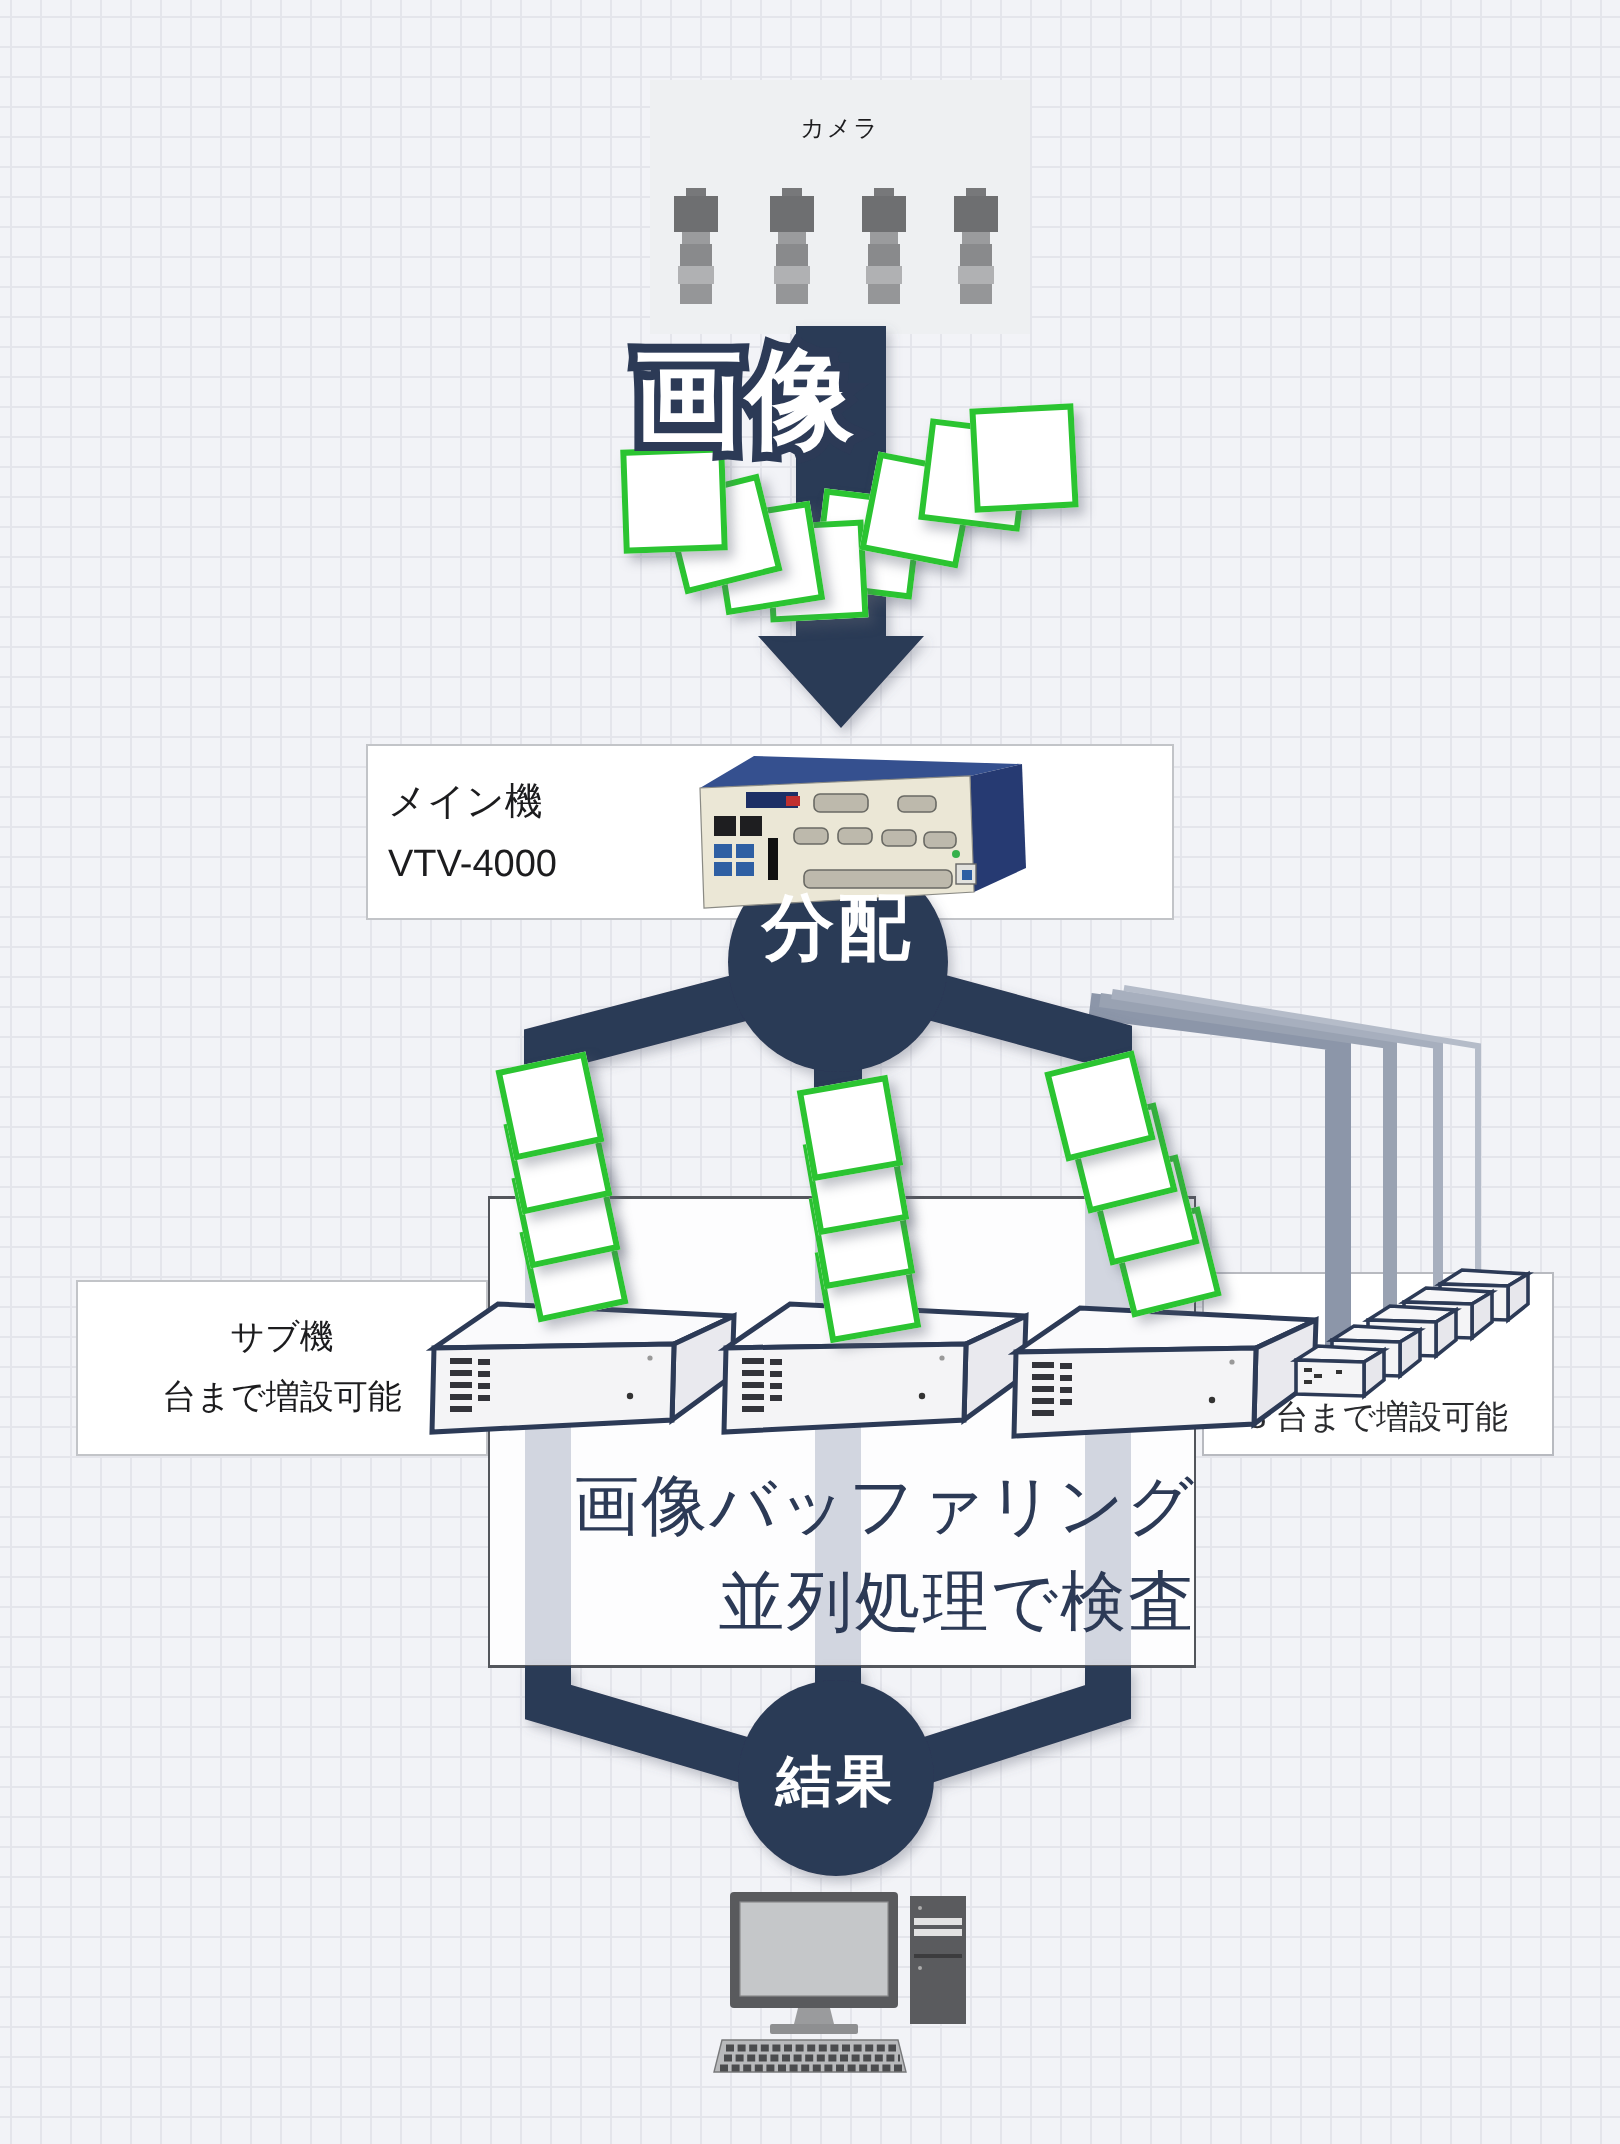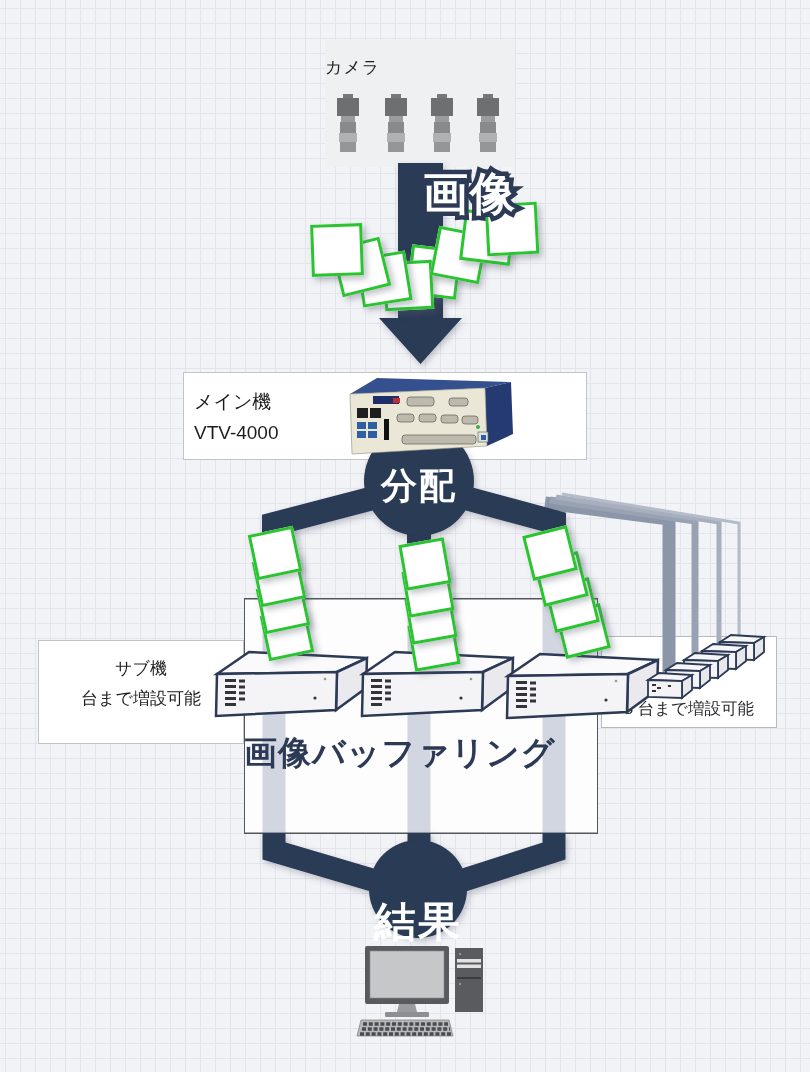--- a/index.html
+++ b/index.html
@@ -8,45 +8,45 @@
     background-color:#f2f3f7;
     background-image:linear-gradient(#e4e5eb 1px,transparent 1px),
                      linear-gradient(90deg,#e4e5eb 1px,transparent 1px);
     background-size:15px 15px;background-position:5px 8px;
     font-family:"Liberation Sans","DejaVu Sans",sans-serif;
     color:#1c1c1e;
   }
   
   .wbox{position:absolute;background:#ffffff;box-sizing:border-box;z-index:1;}
   #camera-box{left:325px;top:40px;width:190px;height:127px;background:#eef0f2;border:none;}
-  #camera-label{width:100%;text-align:left;margin-top:16px;font-size:17px;letter-spacing:1px;}
+  #camera-label{width:100%;text-align:center;margin-top:16px;font-size:12px;letter-spacing:1px;}
   #main-box{left:183px;top:372px;width:404px;height:88px;border:1.5px solid #c2c4c8;}
   #main-text{position:absolute;left:10px;top:13px;width:165px;text-align:left;font-size:19px;line-height:31px;}
-  #sub-box{left:38px;top:640px;width:206px;height:104px;border:1.5px solid #c2c4c8;}
+  #sub-box{left:38px;top:640px;width:206px;height:88px;border:1.5px solid #c2c4c8;}
   #sub-text{position:absolute;left:0;top:13px;width:100%;text-align:center;font-size:17px;line-height:30px;}
   #process-box{left:244px;top:598px;width:354px;height:236px;background:#fdfdfe;border:1.5px solid #53565c;}
   #expansion-box{left:601px;top:636px;width:176px;height:92px;border:1px solid #b8bac0;}
   #expansion-note{position:absolute;left:0;bottom:7px;width:100%;text-align:center;font-size:16.5px;color:#2a2b2e;}
   #plc-box{left:257px;top:938px;width:335px;height:95px;border:1.5px solid #9da0a6;}
   #plc-text{position:absolute;left:26px;top:18px;font-size:18px;line-height:27px;}
   
   #diagram-svg{position:absolute;left:0;top:0;z-index:2;pointer-events:none;}
   
   .frame{position:absolute;background:#ffffff;border:3px solid #2bc431;box-sizing:border-box;
          box-shadow:3px 4px 6px rgba(90,95,110,.38);z-index:3;}
   
   .ovl{position:absolute;z-index:4;}
-  #image-label{left:317px;top:164px;width:200px;text-align:right;
-    font-size:45px;font-weight:700;color:#ffffff;letter-spacing:2px;
+  #image-label{left:317px;top:164px;width:200px;text-align:left;
+    font-size:54px;font-weight:700;color:#ffffff;letter-spacing:2px;
     -webkit-text-stroke:9px #2c3a56;paint-order:stroke fill;}
   .circle-label{text-align:center;font-weight:700;color:#ffffff;letter-spacing:2px;}
-  #distribute-label{left:359px;top:462px;width:120px;font-size:36px;}
-  #result-label{left:358px;top:872px;width:120px;font-size:42px;margin-top:22px;}
-  #process-text{left:244px;top:729px;width:354px;text-align:left;
-    font-size:33px;font-weight:700;color:#2c3a56;line-height:48px;letter-spacing:1px;}
+  #distribute-label{left:359px;top:440px;width:120px;font-size:36px;}
+  #result-label{left:358px;top:872px;width:120px;font-size:28px;}
+  #process-text{left:244px;top:729px;width:354px;text-align:right;
+    font-size:33px;font-weight:400;color:#2c3a56;line-height:48px;letter-spacing:1px;}
 </style>
 </head>
 <body>
 
 <div id="canvas">
 
   <div class="wbox" id="camera-box">
     <div id="camera-label">カメラ</div>
   </div>
 
@@ -330,15 +330,16 @@
   <div class="frame" style="left:527px;top:530px;width:46px;height:46px;transform:rotate(-14deg);z-index:44;"></div>
   <div class="frame" style="left:538px;top:556px;width:46px;height:46px;transform:rotate(-14deg);z-index:43;"></div>
   <div class="frame" style="left:549px;top:582px;width:46px;height:46px;transform:rotate(-14deg);z-index:42;"></div>
   <div class="frame" style="left:560px;top:608px;width:46px;height:46px;transform:rotate(-14deg);z-index:41;"></div>
 
   <div class="ovl" id="image-label" style="z-index:45;">画像</div>
   <div class="ovl circle-label" id="distribute-label">分配</div>
   <div class="ovl circle-label" id="result-label">結果</div>
   <div class="ovl" id="process-text">
     <div>画像バッファリング</div>
+    <div>並列処理で検査</div>
   </div>
 
 </div>
 
 </body></html>

